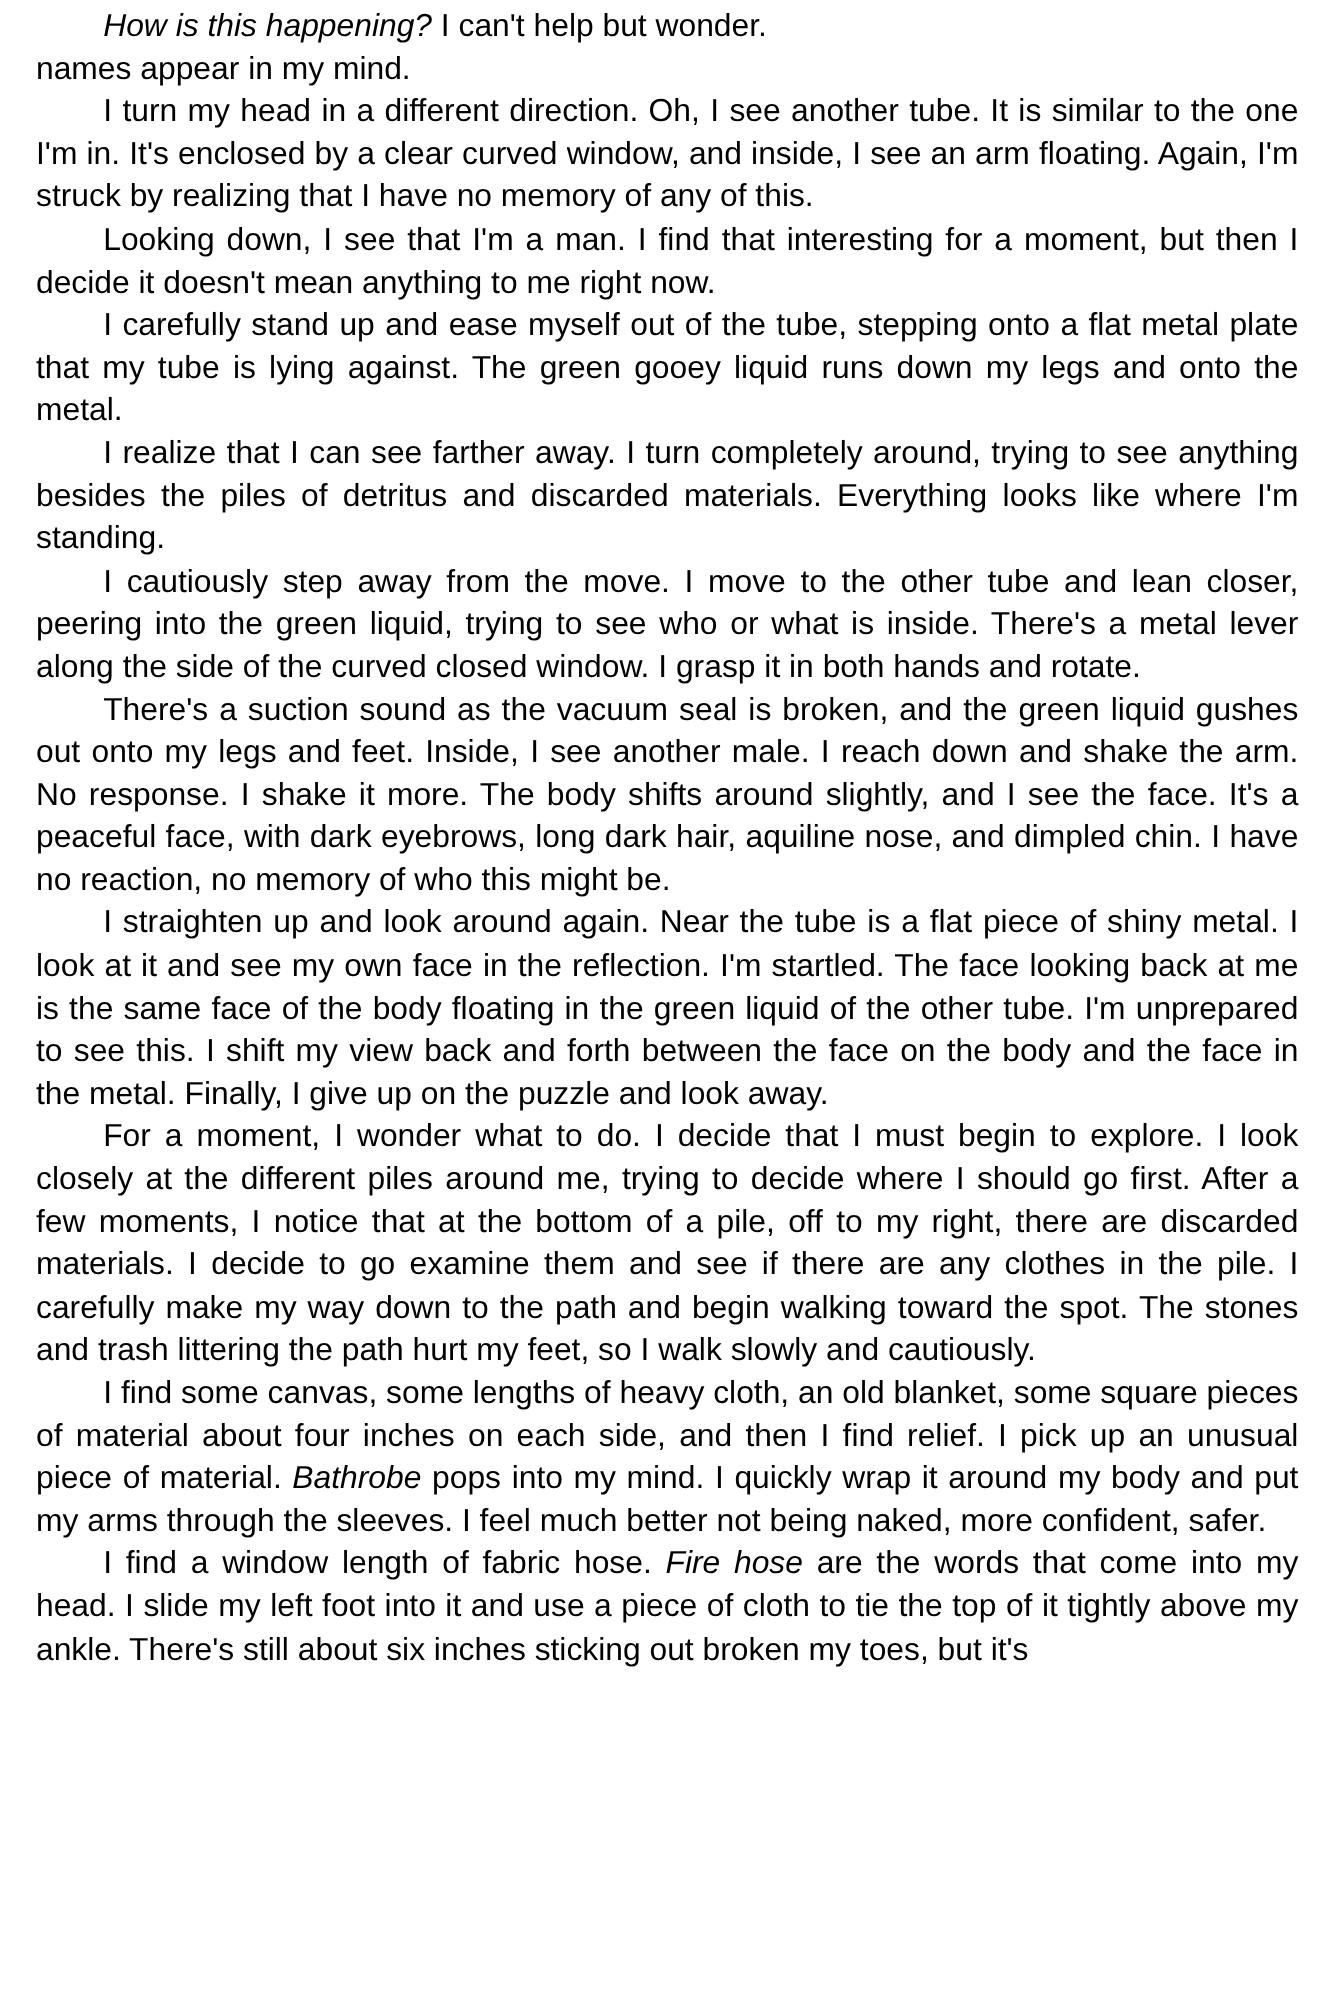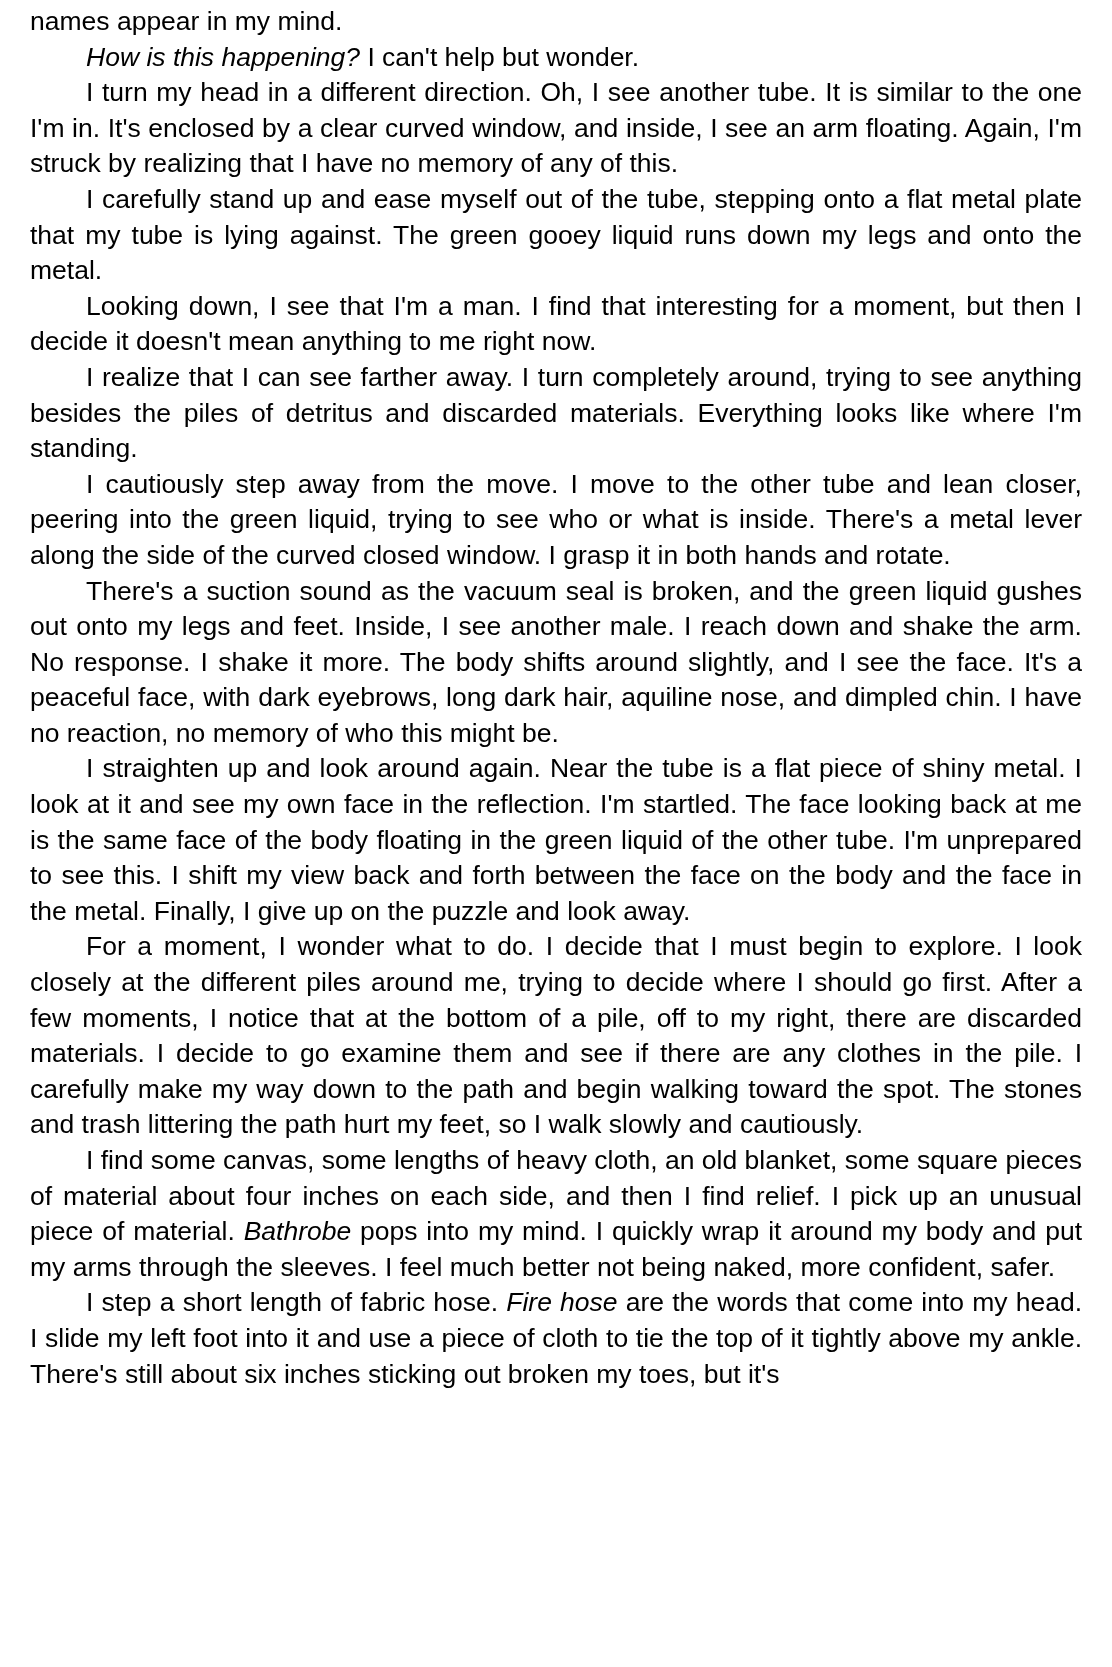--- a/index.html
+++ b/index.html
@@ -35,26 +35,26 @@
   }
   em {
     font-style: italic;
   }
 </style>
 </head>
 <body>
 
 <div class="page">
   <div id="body-text">
+      <p class="para indent"><em>How is this happening?</em><span> I can't help but wonder.</span></p>
       <p class="para cont"><span>names appear in my mind.</span></p>
-      <p class="para indent"><em>How is this happening?</em><span> I can't help but wonder.</span></p>
       <p class="para indent"><span>I turn my head in a different direction. Oh, I see another tube. It is similar to the one I'm in. It's enclosed by a clear curved window, and inside, I see an arm floating. Again, I'm struck by realizing that I have no memory of any of this.</span></p>
+      <p class="para indent"><span>Looking down, I see that I'm a man. I find that interesting for a moment, but then I decide it doesn't mean anything to me right now.</span></p>
       <p class="para indent"><span>I carefully stand up and ease myself out of the tube, stepping onto a flat metal plate that my tube is lying against. The green gooey liquid runs down my legs and onto the metal.</span></p>
-      <p class="para indent"><span>Looking down, I see that I'm a man. I find that interesting for a moment, but then I decide it doesn't mean anything to me right now.</span></p>
       <p class="para indent"><span>I realize that I can see farther away. I turn completely around, trying to see anything besides the piles of detritus and discarded materials. Everything looks like where I'm standing.</span></p>
       <p class="para indent"><span>I cautiously step away from the move. I move to the other tube and lean closer, peering into the green liquid, trying to see who or what is inside. There's a metal lever along the side of the curved closed window. I grasp it in both hands and rotate.</span></p>
       <p class="para indent"><span>There's a suction sound as the vacuum seal is broken, and the green liquid gushes out onto my legs and feet. Inside, I see another male. I reach down and shake the arm. No response. I shake it more. The body shifts around slightly, and I see the face. It's a peaceful face, with dark eyebrows, long dark hair, aquiline nose, and dimpled chin. I have no reaction, no memory of who this might be.</span></p>
       <p class="para indent"><span>I straighten up and look around again. Near the tube is a flat piece of shiny metal. I look at it and see my own face in the reflection. I'm startled. The face looking back at me is the same face of the body floating in the green liquid of the other tube. I'm unprepared to see this. I shift my view back and forth between the face on the body and the face in the metal. Finally, I give up on the puzzle and look away.</span></p>
       <p class="para indent"><span>For a moment, I wonder what to do. I decide that I must begin to explore. I look closely at the different piles around me, trying to decide where I should go first. After a few moments, I notice that at the bottom of a pile, off to my right, there are discarded materials. I decide to go examine them and see if there are any clothes in the pile. I carefully make my way down to the path and begin walking toward the spot. The stones and trash littering the path hurt my feet, so I walk slowly and cautiously.</span></p>
       <p class="para indent"><span>I find some canvas, some lengths of heavy cloth, an old blanket, some square pieces of material about four inches on each side, and then I find relief. I pick up an unusual piece of material. </span><em>Bathrobe</em><span> pops into my mind. I quickly wrap it around my body and put my arms through the sleeves. I feel much better not being naked, more confident, safer.</span></p>
-      <p class="para indent"><span>I step a short length of fabric hose. </span><em>Fire hose</em><span> are the words that come into my head. I slide my left foot into it and use a piece of cloth to tie the top of it tightly above my ankle. There's still about six inches sticking out broken my toes, but it's</span></p>
+      <p class="para indent"><span>I find a window length of fabric hose. </span><em>Fire hose</em><span> are the words that come into my head. I slide my left foot into it and use a piece of cloth to tie the top of it tightly above my ankle. There's still about six inches sticking out broken my toes, but it's</span></p>
     </div>
 </div>
 
 </body></html>

